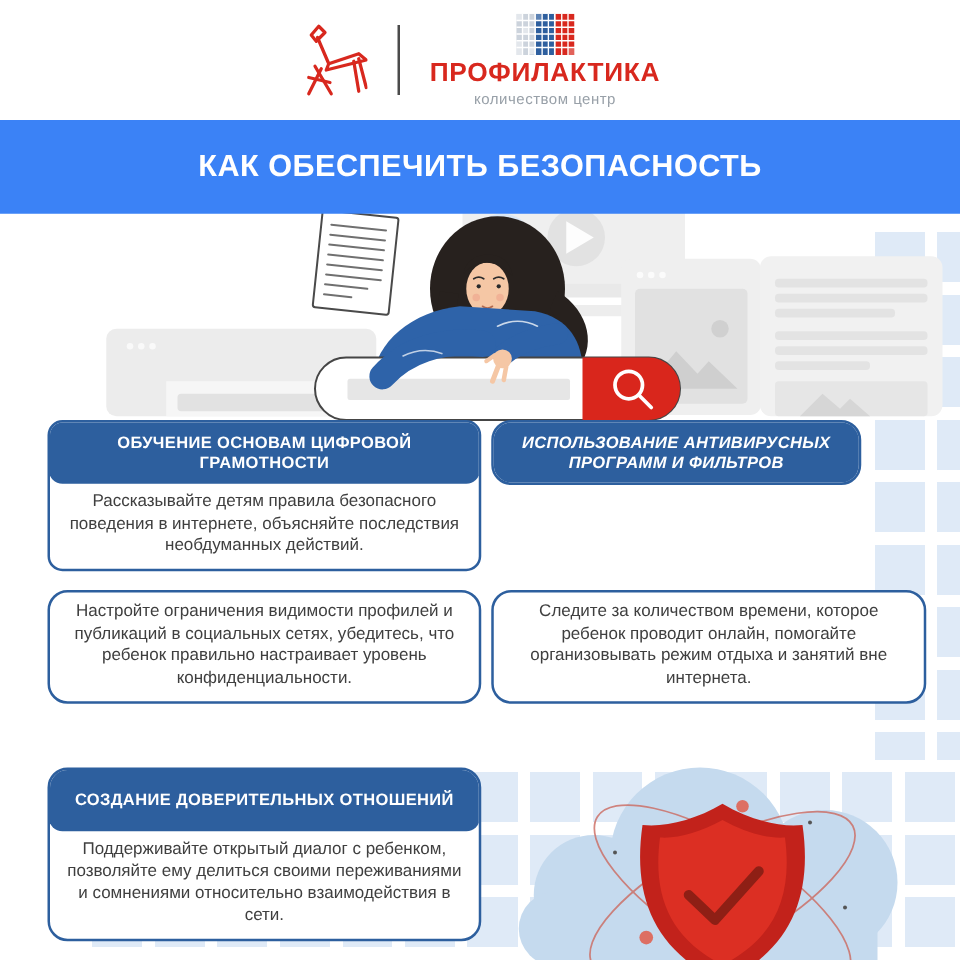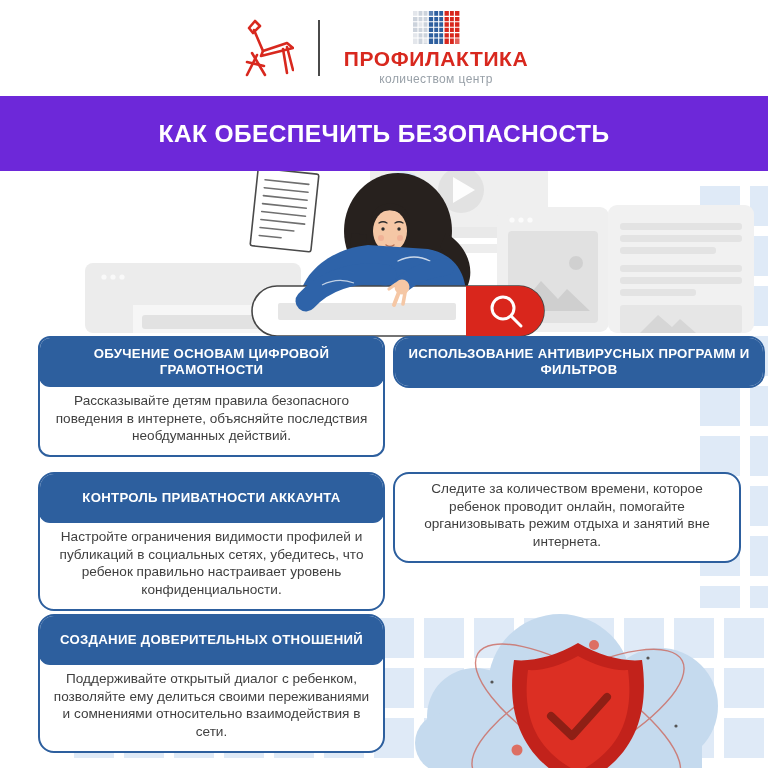--- a/index.html
+++ b/index.html
@@ -17,37 +17,37 @@
 
   
   .header{position:absolute;left:0;top:0;width:768px;height:96px;z-index:3;
           display:flex;align-items:center;justify-content:center;}
   .header .divider{width:2px;height:56px;background:#4a4a4a;margin:0 24px;}
   .brand-block{display:flex;flex-direction:column;align-items:center;}
   .brand-name{color:#d8281e;font-weight:bold;font-size:21px;letter-spacing:.6px;margin-top:3px;}
   .brand-subtitle{color:#98a0a8;font-size:12px;letter-spacing:.4px;margin-top:1px;}
 
   
-  .banner{position:absolute;left:0;top:96px;width:768px;height:75px;background:#6d28d9;z-index:3;
+  .banner{position:absolute;left:0;top:96px;width:768px;height:75px;background:#3b82f6;z-index:3;
           display:flex;flex-direction:column;align-items:center;justify-content:center;}
   .banner div{color:#ffffff;font-weight:bold;font-size:24.5px;letter-spacing:.4px;line-height:1.38;}
 
   
   .illu-top{position:absolute;left:0;top:165px;width:768px;height:175px;z-index:1;}
   .illu-bottom{position:absolute;left:0;top:598px;width:768px;height:170px;z-index:1;}
 
   
   .card{position:absolute;z-index:2;background:#ffffff;border:2.5px solid #2d5f9e;border-radius:16px;
         box-sizing:border-box;overflow:hidden;}
   .card-header{background:#2d5f9e;border-radius:11px;margin:-1px;padding:6px 12px;min-height:38px;
         display:flex;align-items:center;justify-content:center;}
   .card-title{color:#ffffff;font-weight:bold;font-size:13.2px;line-height:1.22;text-align:center;letter-spacing:.3px;}
   .card-body{margin:0;padding:6px 10px 10px;color:#3f3f3f;font-size:13.6px;line-height:1.3;text-align:center;}
   .c1{left:38px;top:336px;width:347px;border-radius:12px;}
-  .c2{left:393px;top:336px;width:372px;}
+  .c2{left:393px;top:336px;width:296px;font-style:italic;}
   .c3{left:38px;top:472px;width:347px;}
   .c4{left:393px;top:472px;width:348px;}
   .c5{left:38px;top:614px;width:347px;}
 </style>
 </head>
 <body>
 
 <div class="page">
 
   <div class="tile-grid right"></div>
@@ -223,23 +223,20 @@
     <p class="card-body">Рассказывайте детям правила безопасного поведения в интернете, объясняйте последствия необдуманных действий.</p>
   </div>
 
   <div class="card c2">
     <div class="card-header">
       <span class="card-title">ИСПОЛЬЗОВАНИЕ АНТИВИРУСНЫХ ПРОГРАММ И ФИЛЬТРОВ</span>
     </div>
   </div>
 
   <div class="card c3">
-    <div class="card-header">
-      <span class="card-title">КОНТРОЛЬ ПРИВАТНОСТИ АККАУНТА</span>
-    </div>
     <p class="card-body">Настройте ограничения видимости профилей и публикаций в социальных сетях, убедитесь, что ребенок правильно настраивает уровень конфиденциальности.</p>
   </div>
 
   <div class="card c4">
     <p class="card-body">Следите за количеством времени, которое ребенок проводит онлайн, помогайте организовывать режим отдыха и занятий вне интернета.</p>
   </div>
 
   <div class="card c5">
     <div class="card-header">
       <span class="card-title">СОЗДАНИЕ ДОВЕРИТЕЛЬНЫХ ОТНОШЕНИЙ</span>

